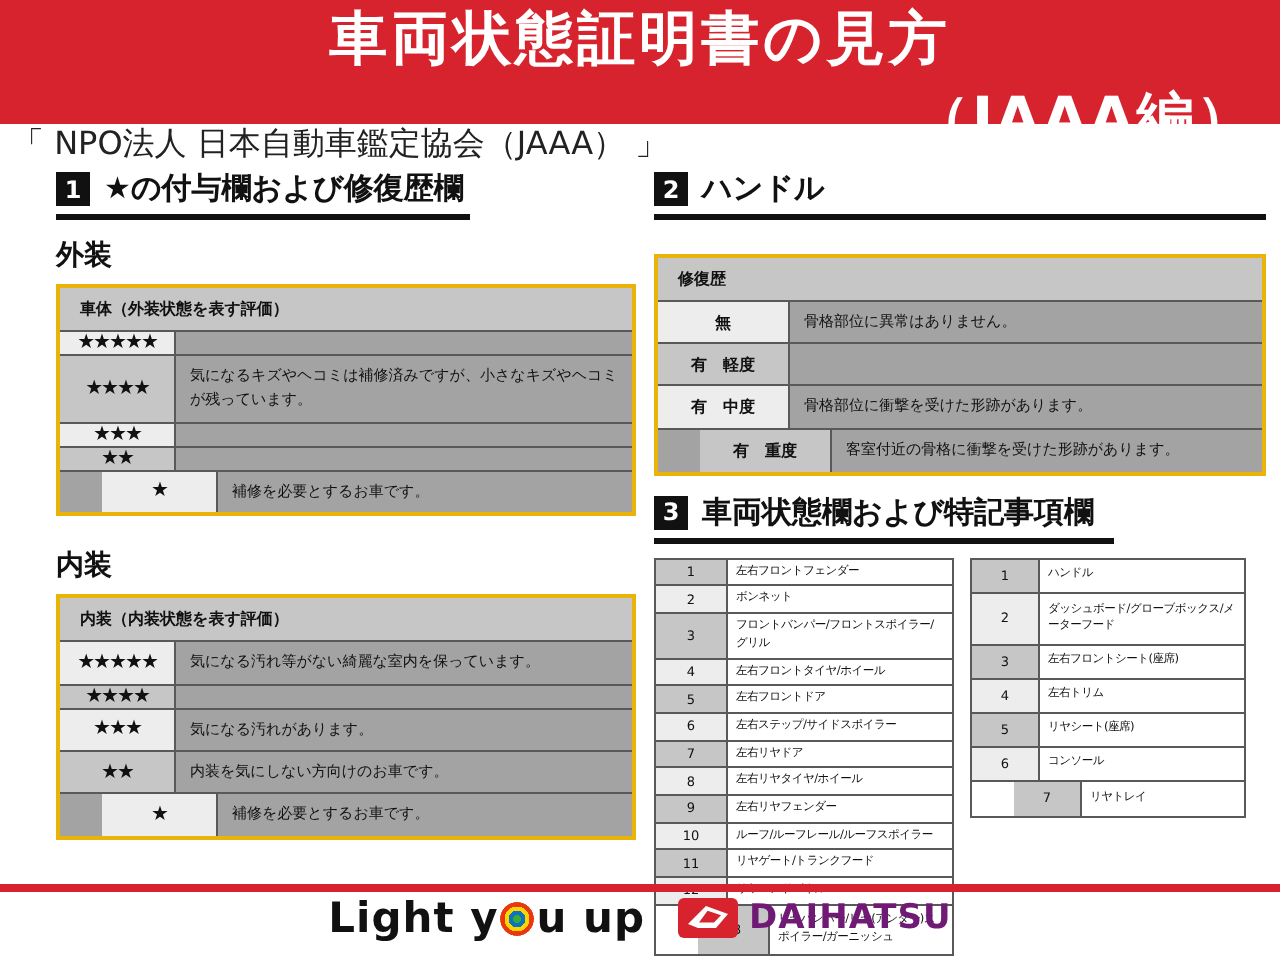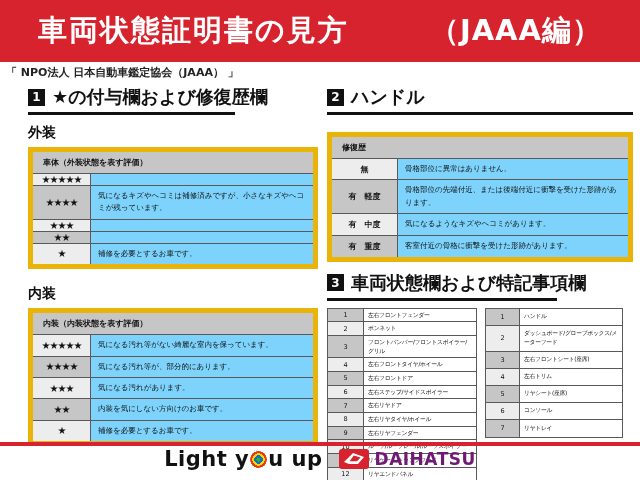--- a/index.html
+++ b/index.html
@@ -2,47 +2,47 @@
 <html><head>
 <meta charset="utf-8">
 <style>
   * { margin:0; padding:0; box-sizing:border-box; }
   html,body { width:640px; height:480px; overflow:hidden; background:#fff;
     font-family:"DejaVu Sans", sans-serif; color:#111; }
   .page { position:relative; width:640px; height:480px; background:#fff; }
 
   
   .hdr { position:absolute; top:0; left:0; width:640px; height:62px; background:#d7232e;
-    display:flex; align-items:center; padding:0 38px; }
+    display:flex; align-items:center; padding:0 12px;flex-direction:column; }
   .hdr .ttl { color:#fff; font-size:29px; font-weight:bold; letter-spacing:2px; }
   .hdr .ed { color:#fff; font-size:29px; font-weight:bold; margin-left:auto; letter-spacing:1px; }
   .subhdr { position:absolute; top:63px; left:6px; height:19px; display:flex; align-items:center;
-    font-size:11px; font-weight:bold; color:#222; }
+    font-size:16px; font-weight:normal; color:#222; }
 
   
   .col-l { position:absolute; left:28px; top:85px; width:290px; }
   .col-r { position:absolute; left:327px; top:85px; width:306px; }
 
   
   .sec { display:flex; align-items:center; gap:7px; padding-bottom:3px; border-bottom:3px solid #111; }
   .sec .badge { flex:none; width:17px; height:17px; background:#111; color:#fff;
     font-size:12px; font-weight:bold; display:flex; align-items:center; justify-content:center; }
-  .sec .st { font-size:18px; font-weight:bold; white-space:nowrap; }
+  .sec .st { font-size:15px; font-weight:bold; white-space:nowrap; }
   .sec1 { width:207px; }
   .sec2 { width:306px; }
   .sec3 { width:230px; margin-top:9px; }
 
   .grp-label { font-size:14px; font-weight:bold; margin:9px 0 5px 0; }
 
   
-  .tbl { border:5px solid #eab308; background:#7dd3fc; }
+  .tbl { border:2px solid #eab308; background:#a3a3a3; }
   .tbl-h { background:#c6c6c6; border-bottom:1px solid #595959; font-size:8px; font-weight:bold;
     padding:5px 10px; color:#111; }
   .trow { display:flex; border-bottom:1px solid #595959; }
-  .trow:last-child { border-bottom:none; }
+  .trow:last-child { border-bottom:none;padding-left:21px; }
 
   
   .stars-cell { flex:none; width:58px; border-right:1px solid #595959; display:flex;
     align-items:center; justify-content:center; font-size:10px; letter-spacing:-1px; color:#111; }
   .desc-cell { flex:1; font-size:7.5px; line-height:1.65; padding:4px 7px; display:flex;
     align-items:center; color:#111; }
   .rows .trow:nth-child(odd) .stars-cell { background:#ededed; }
   .rows .trow:nth-child(even) .stars-cell { background:#c6c6c6; }
 
   
@@ -125,21 +125,20 @@
     <div class="grp-label" style="margin-top:16px;">内装</div>
     <div class="tbl">
       <div class="tbl-h">内装（内装状態を表す評価）</div>
       <div class="rows">
         <div class="trow">
           <div class="stars-cell">★★★★★</div>
           <div class="desc-cell">気になる汚れ等がない綺麗な室内を保っています。</div>
         </div>
         <div class="trow">
           <div class="stars-cell">★★★★</div>
-          <div class="desc-cell">気になる汚れ等が、部分的にあります。</div>
         </div>
         <div class="trow">
           <div class="stars-cell">★★★</div>
           <div class="desc-cell">気になる汚れがあります。</div>
         </div>
         <div class="trow">
           <div class="stars-cell">★★</div>
           <div class="desc-cell">内装を気にしない方向けのお車です。</div>
         </div>
         <div class="trow">
@@ -159,25 +158,24 @@
 
     <div class="tbl rep">
       <div class="tbl-h">修復歴</div>
       <div class="rows">
         <div class="trow">
           <div class="grade-cell">無</div>
           <div class="desc-cell">骨格部位に異常はありません。</div>
         </div>
         <div class="trow">
           <div class="grade-cell">有　軽度</div>
-          <div class="desc-cell">骨格部位の先端付近、または後端付近に衝撃を受けた形跡があります。</div>
         </div>
         <div class="trow">
           <div class="grade-cell">有　中度</div>
-          <div class="desc-cell">気になるようなキズやヘコミがあります。</div>
+          <div class="desc-cell">骨格部位に衝撃を受けた形跡があります。</div>
         </div>
         <div class="trow">
           <div class="grade-cell">有　重度</div>
           <div class="desc-cell">客室付近の骨格に衝撃を受けた形跡があります。</div>
         </div>
       </div>
     </div>
 
     <div class="sec sec3">
       <div class="badge">3</div>

